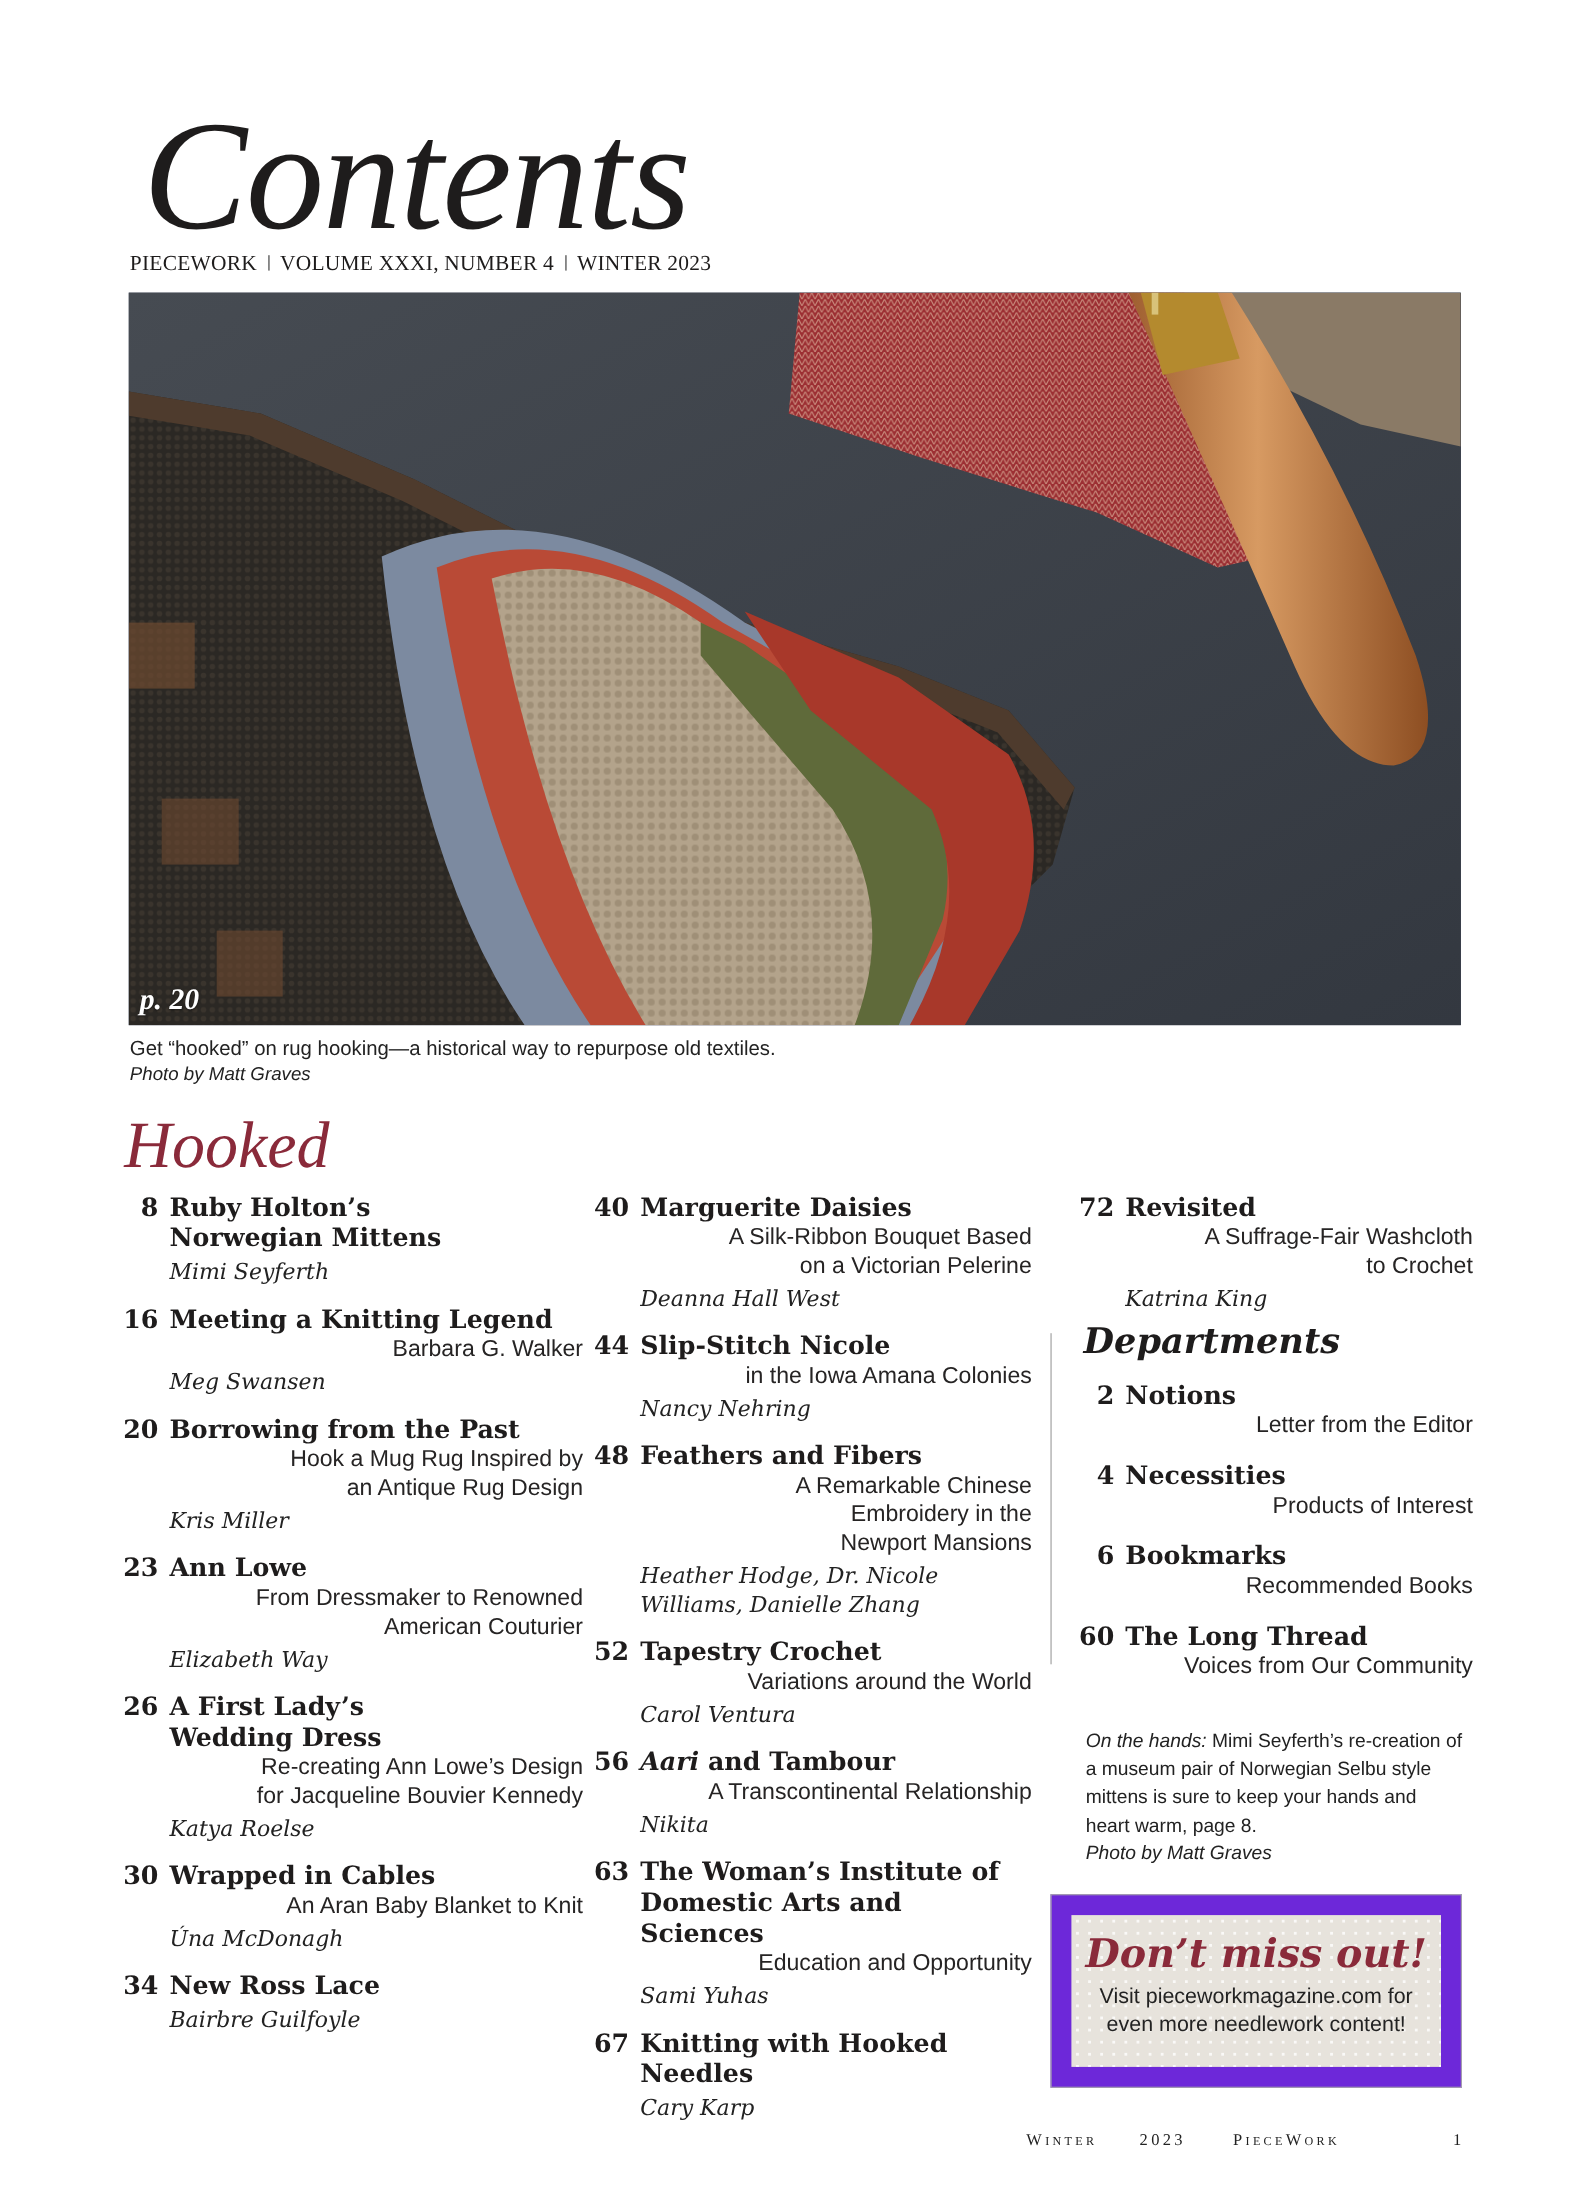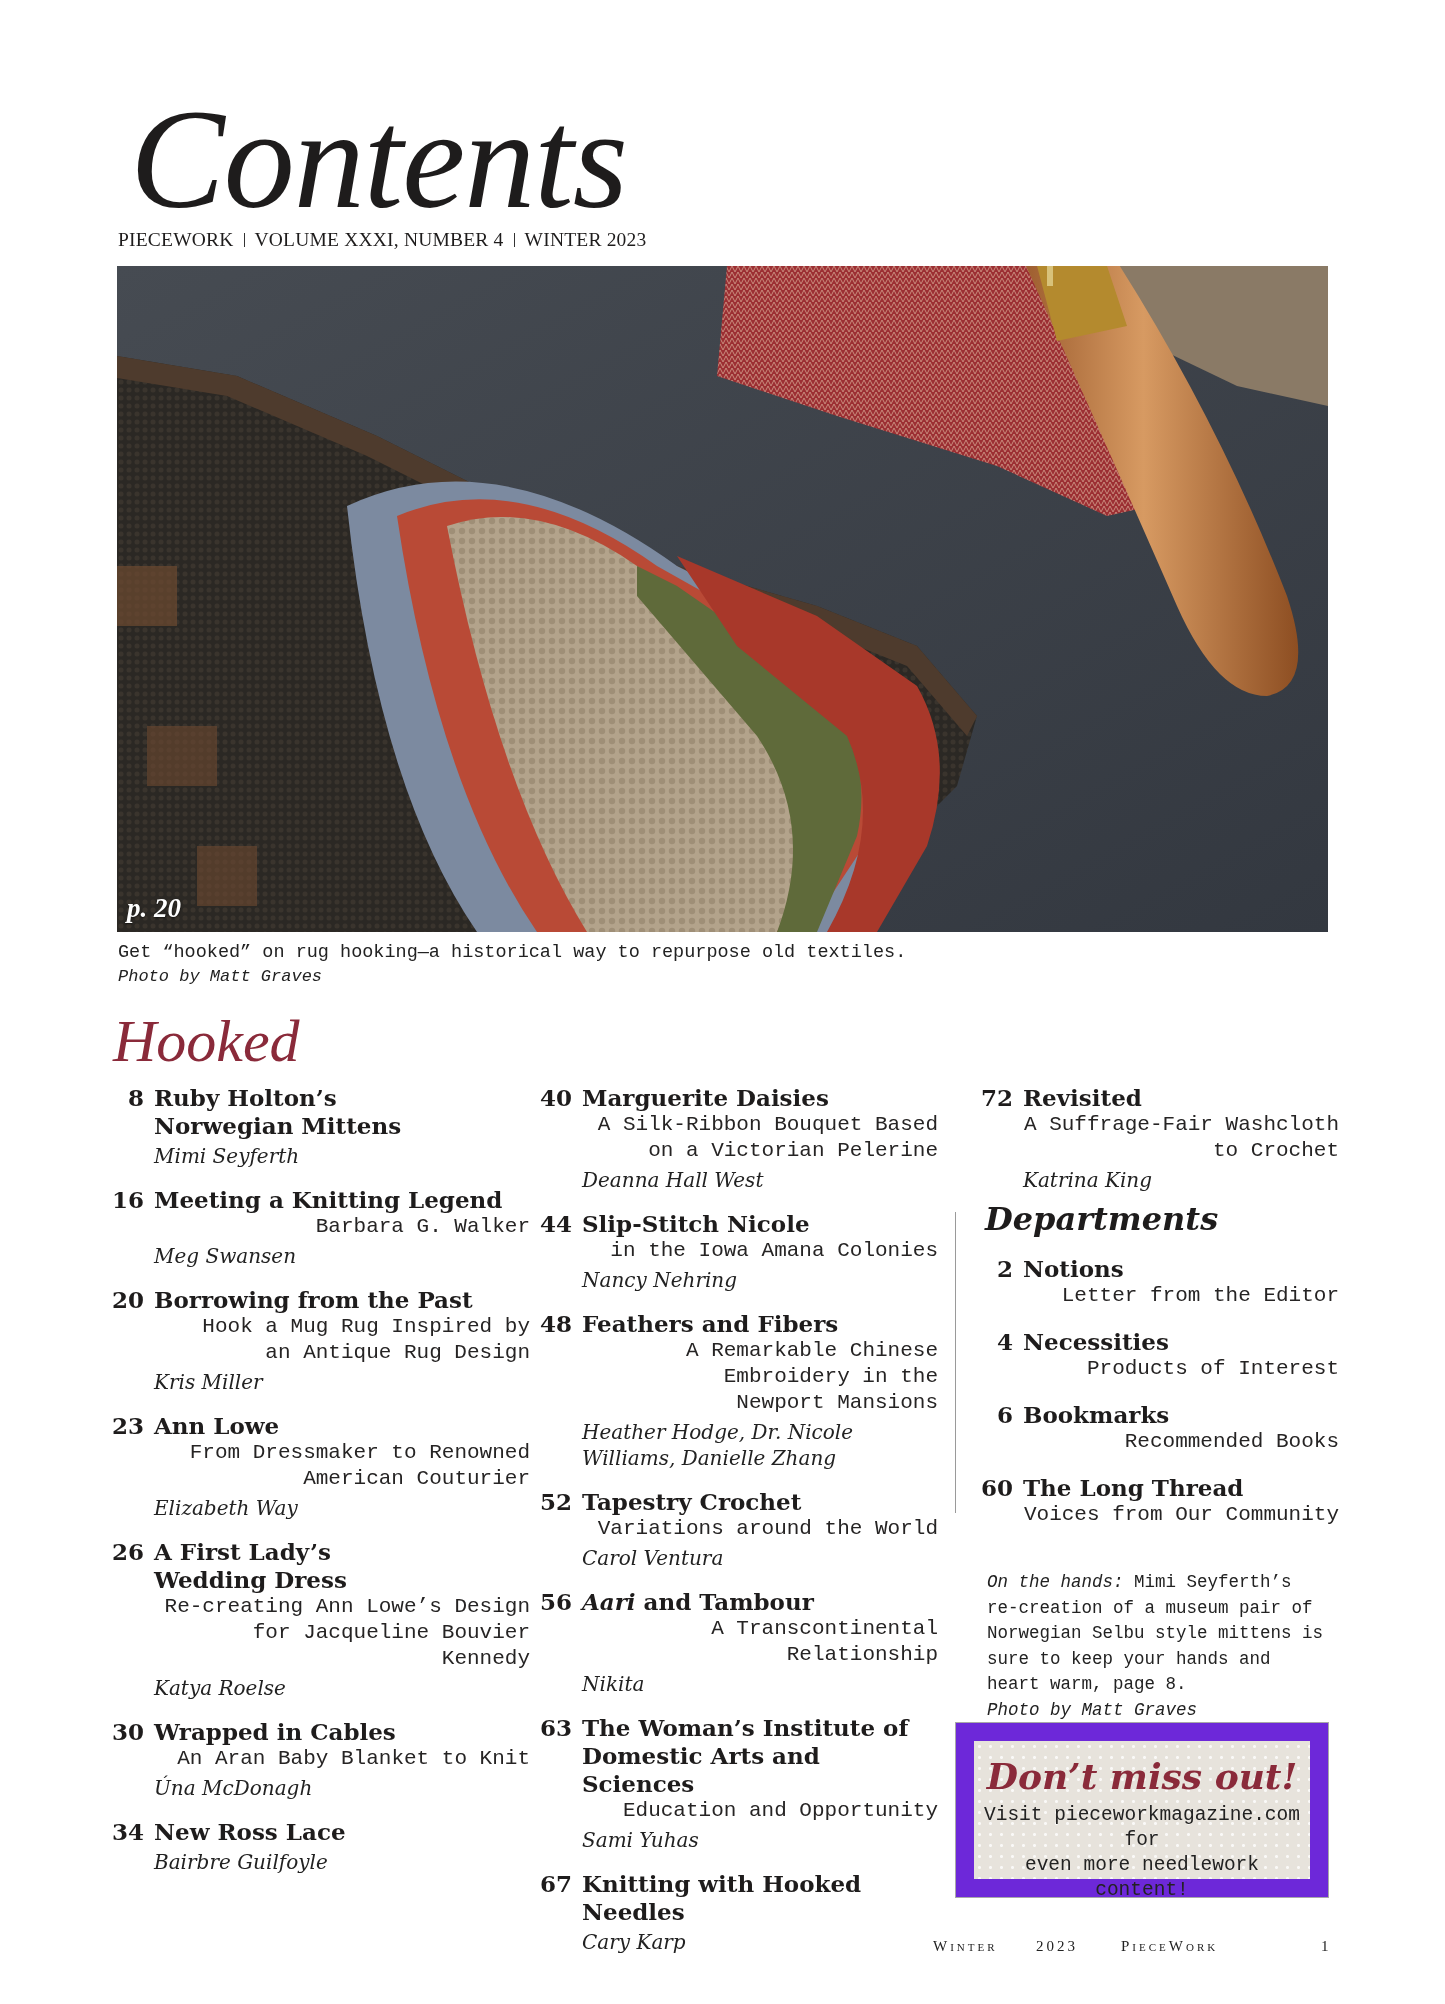--- a/index.html
+++ b/index.html
@@ -1,19 +1,19 @@
 <!DOCTYPE html>
 <html><head>
 <meta charset="utf-8">
 <style>
   html, body { margin:0; padding:0; background:#ffffff; }
   body { width:1445px; height:2004px; position:relative; overflow:hidden; color:#1e1c1c; }
   .serif { font-family: "DejaVu Serif", "Liberation Serif", serif; }
   .lserif { font-family: "Liberation Serif", "DejaVu Serif", serif; }
-  .sans { font-family: Liberation Mono, monospace; }
+  .sans { font-family: Liberation Sans, sans-serif; }
 
   #title { position:absolute; left:130px; top:88px; font-size:142px; font-style:italic; line-height:1; letter-spacing:-1px; margin:0; font-weight:normal; }
   #subtitle { position:absolute; left:118px; top:229px; font-size:19.5px; letter-spacing:0.2px; white-space:nowrap; }
   #subtitle .sep { display:inline-block; width:1px; height:14px; background:#333; margin:0 10px; vertical-align:-1px; }
 
   #photo { position:absolute; left:117px; top:266px; width:1211px; height:666px; overflow:hidden; background:#0f172a; }
   #photo svg { display:block; }
   #photo-label { position:absolute; left:10px; bottom:8px; color:#fff; font-size:27px; font-weight:bold; font-style:italic; text-shadow:0 1px 2px rgba(0,0,0,.6); }
 
   #caption { position:absolute; left:118px; top:942px; font-size:18.5px; color:#222; }

